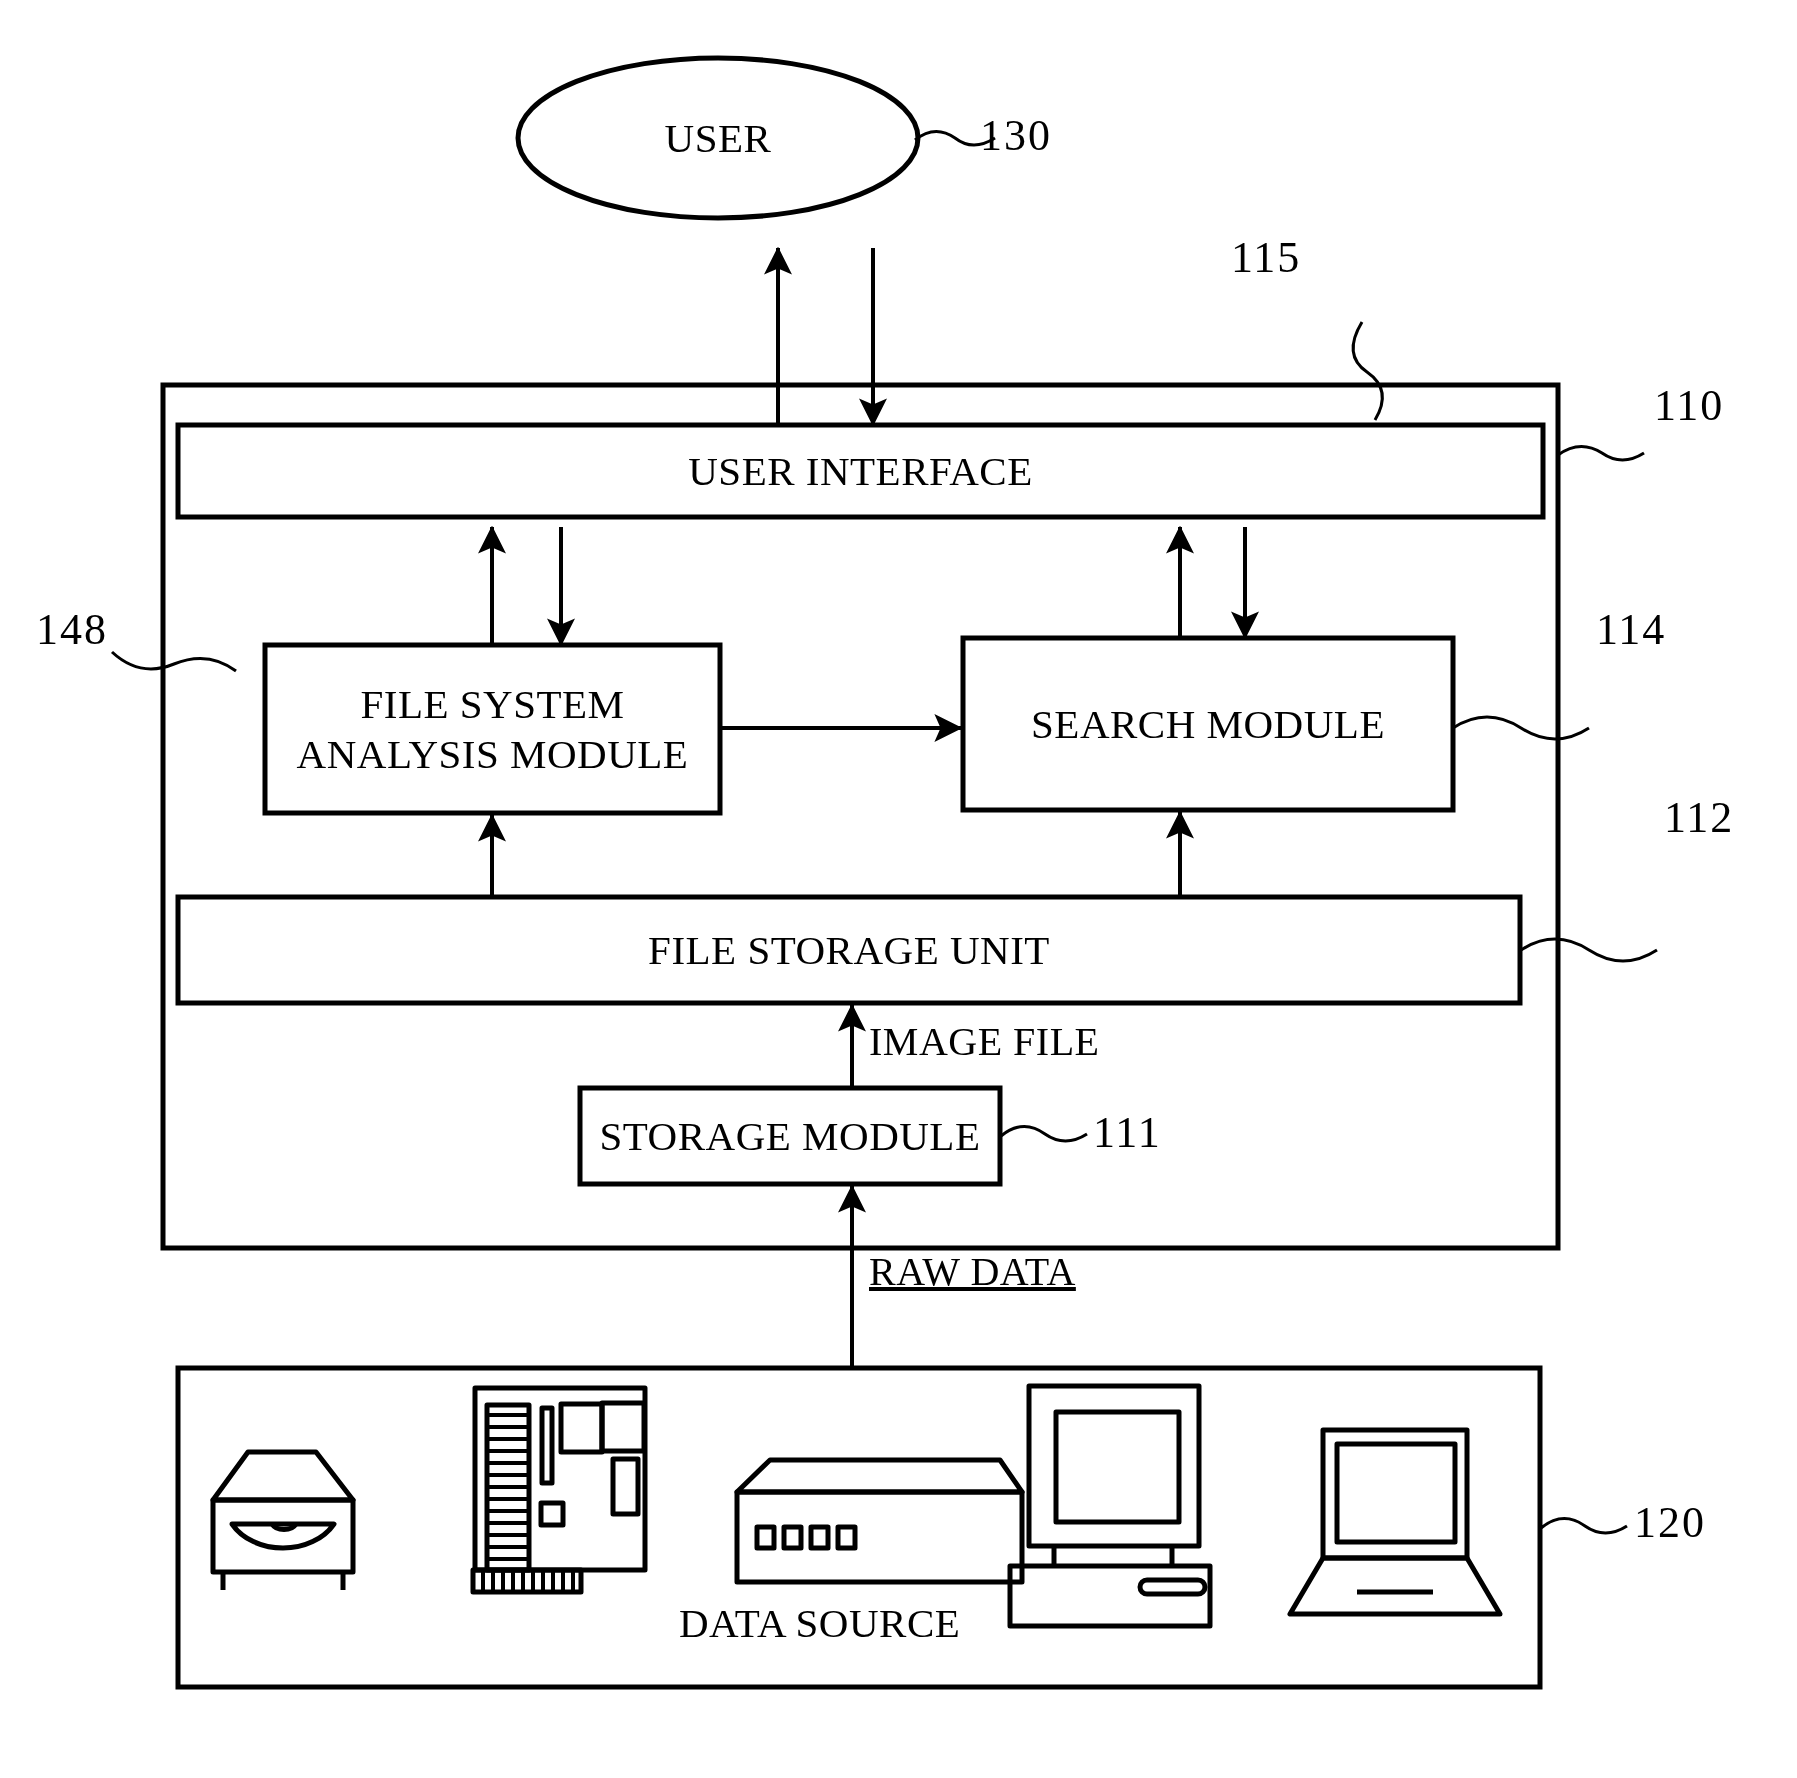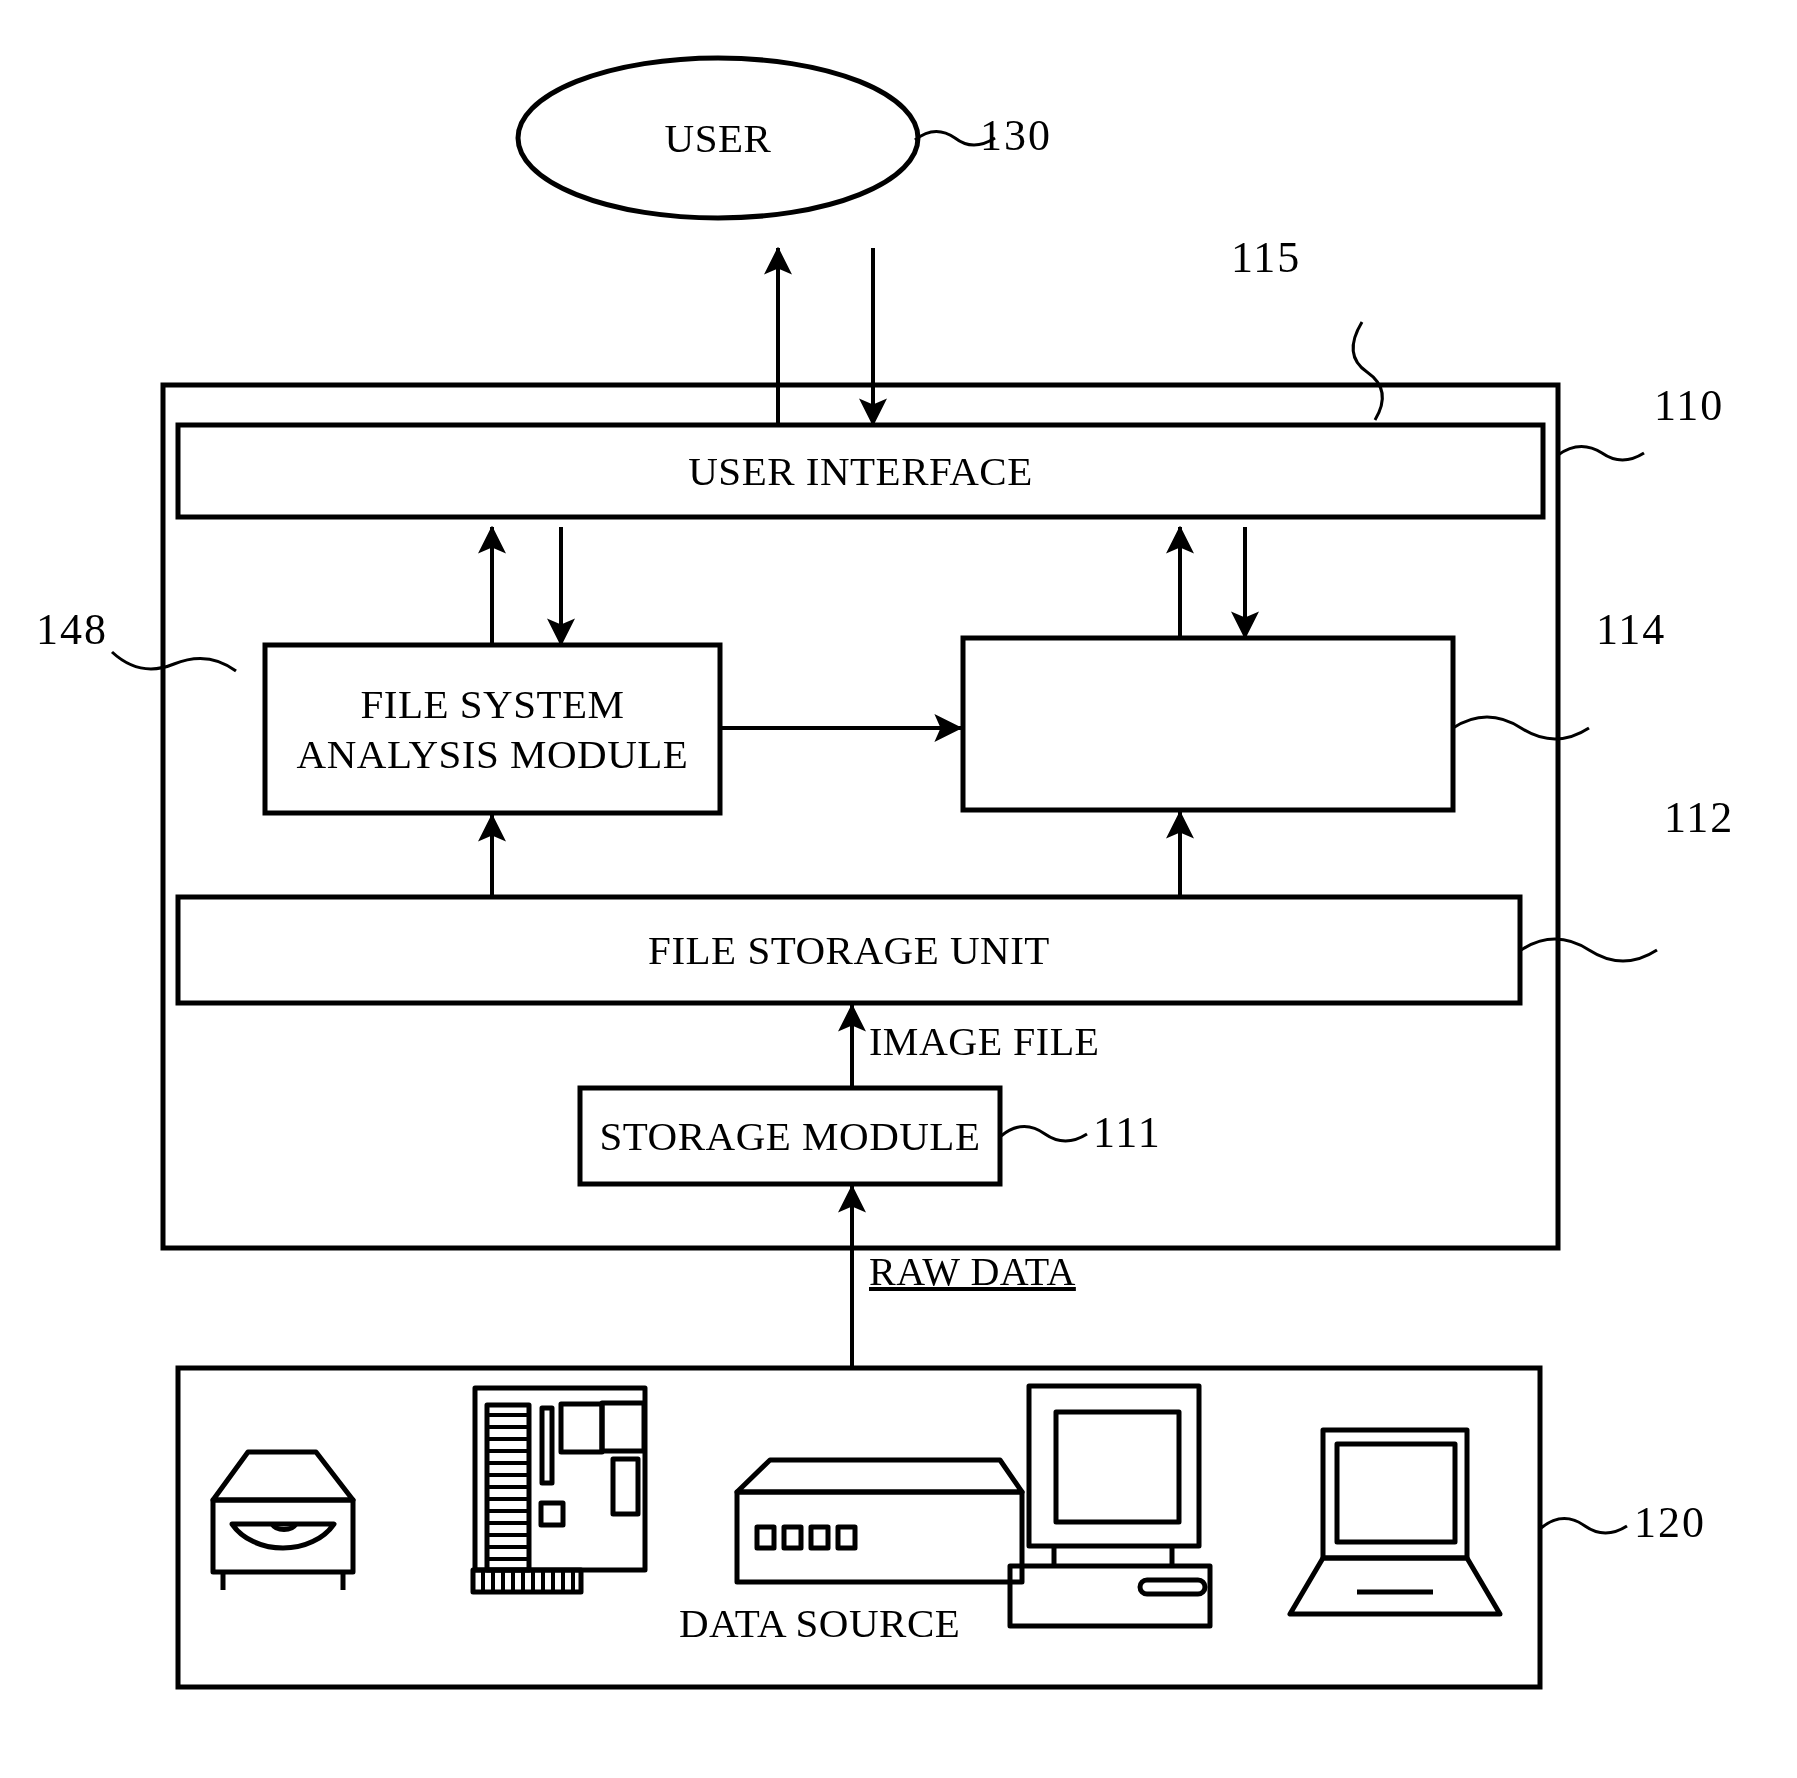--- a/index.html
+++ b/index.html
@@ -168,20 +168,23 @@
   <div class="centerwrap" style="left:265px;top:645px;width:455px;height:168px;flex-direction:column;">
     <span class="lbl boxtext" style="position:relative;">FILE SYSTEM</span>
     <span class="lbl boxtext" style="position:relative;">ANALYSIS MODULE</span>
   </div>
 
   <div class="centerwrap" style="left:178px;top:425px;width:1365px;height:92px;">
     <span class="lbl boxtext">USER INTERFACE</span>
   </div>
   <div class="lbl refnum" style="left:36px;top:604px;">148</div>
 
+  <div class="centerwrap" style="left:963px;top:638px;width:490px;height:172px;">
+    <span class="lbl boxtext">SEARCH MODULE</span>
+  </div>
   <div class="lbl refnum" style="left:1596px;top:604px;">114</div>
 
   <div class="centerwrap" style="left:178px;top:897px;width:1342px;height:106px;">
     <span class="lbl boxtext">FILE STORAGE UNIT</span>
   </div>
   <div class="lbl refnum" style="left:1664px;top:792px;">112</div>
 
   <div class="lbl flowlbl" style="left:869px;top:1018px;">IMAGE FILE</div>
 
   <div class="centerwrap" style="left:580px;top:1088px;width:420px;height:96px;">

